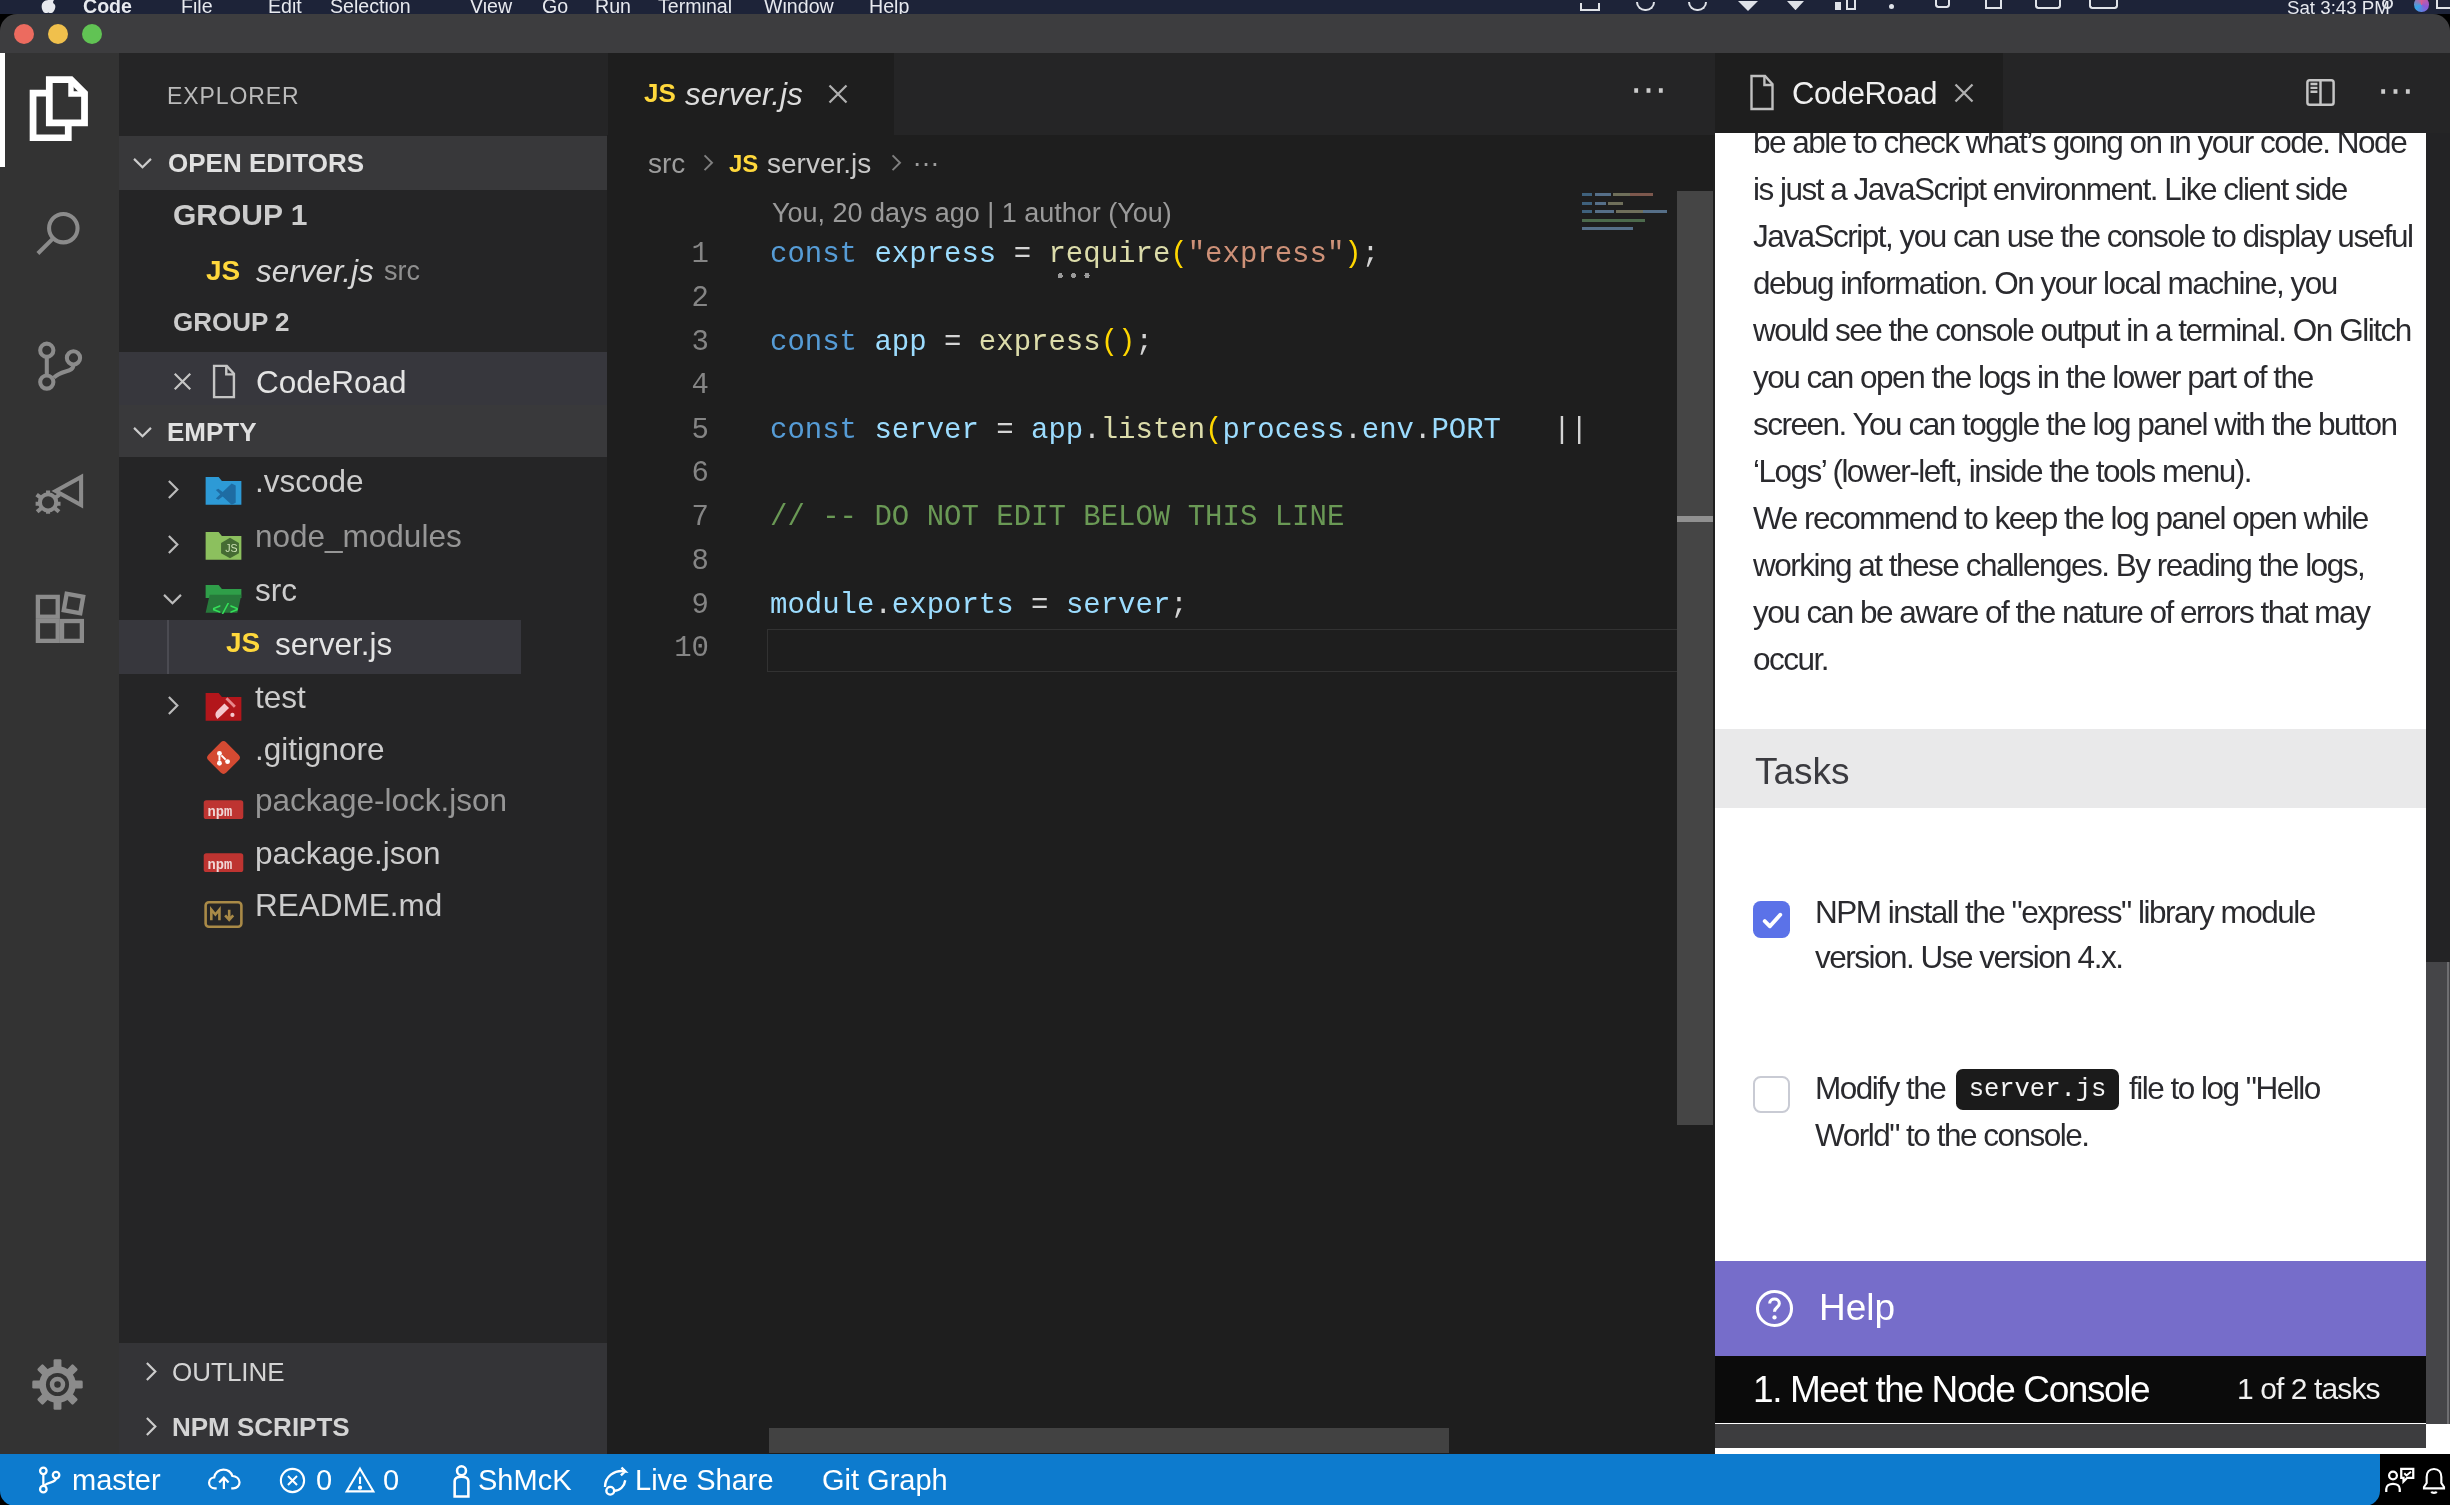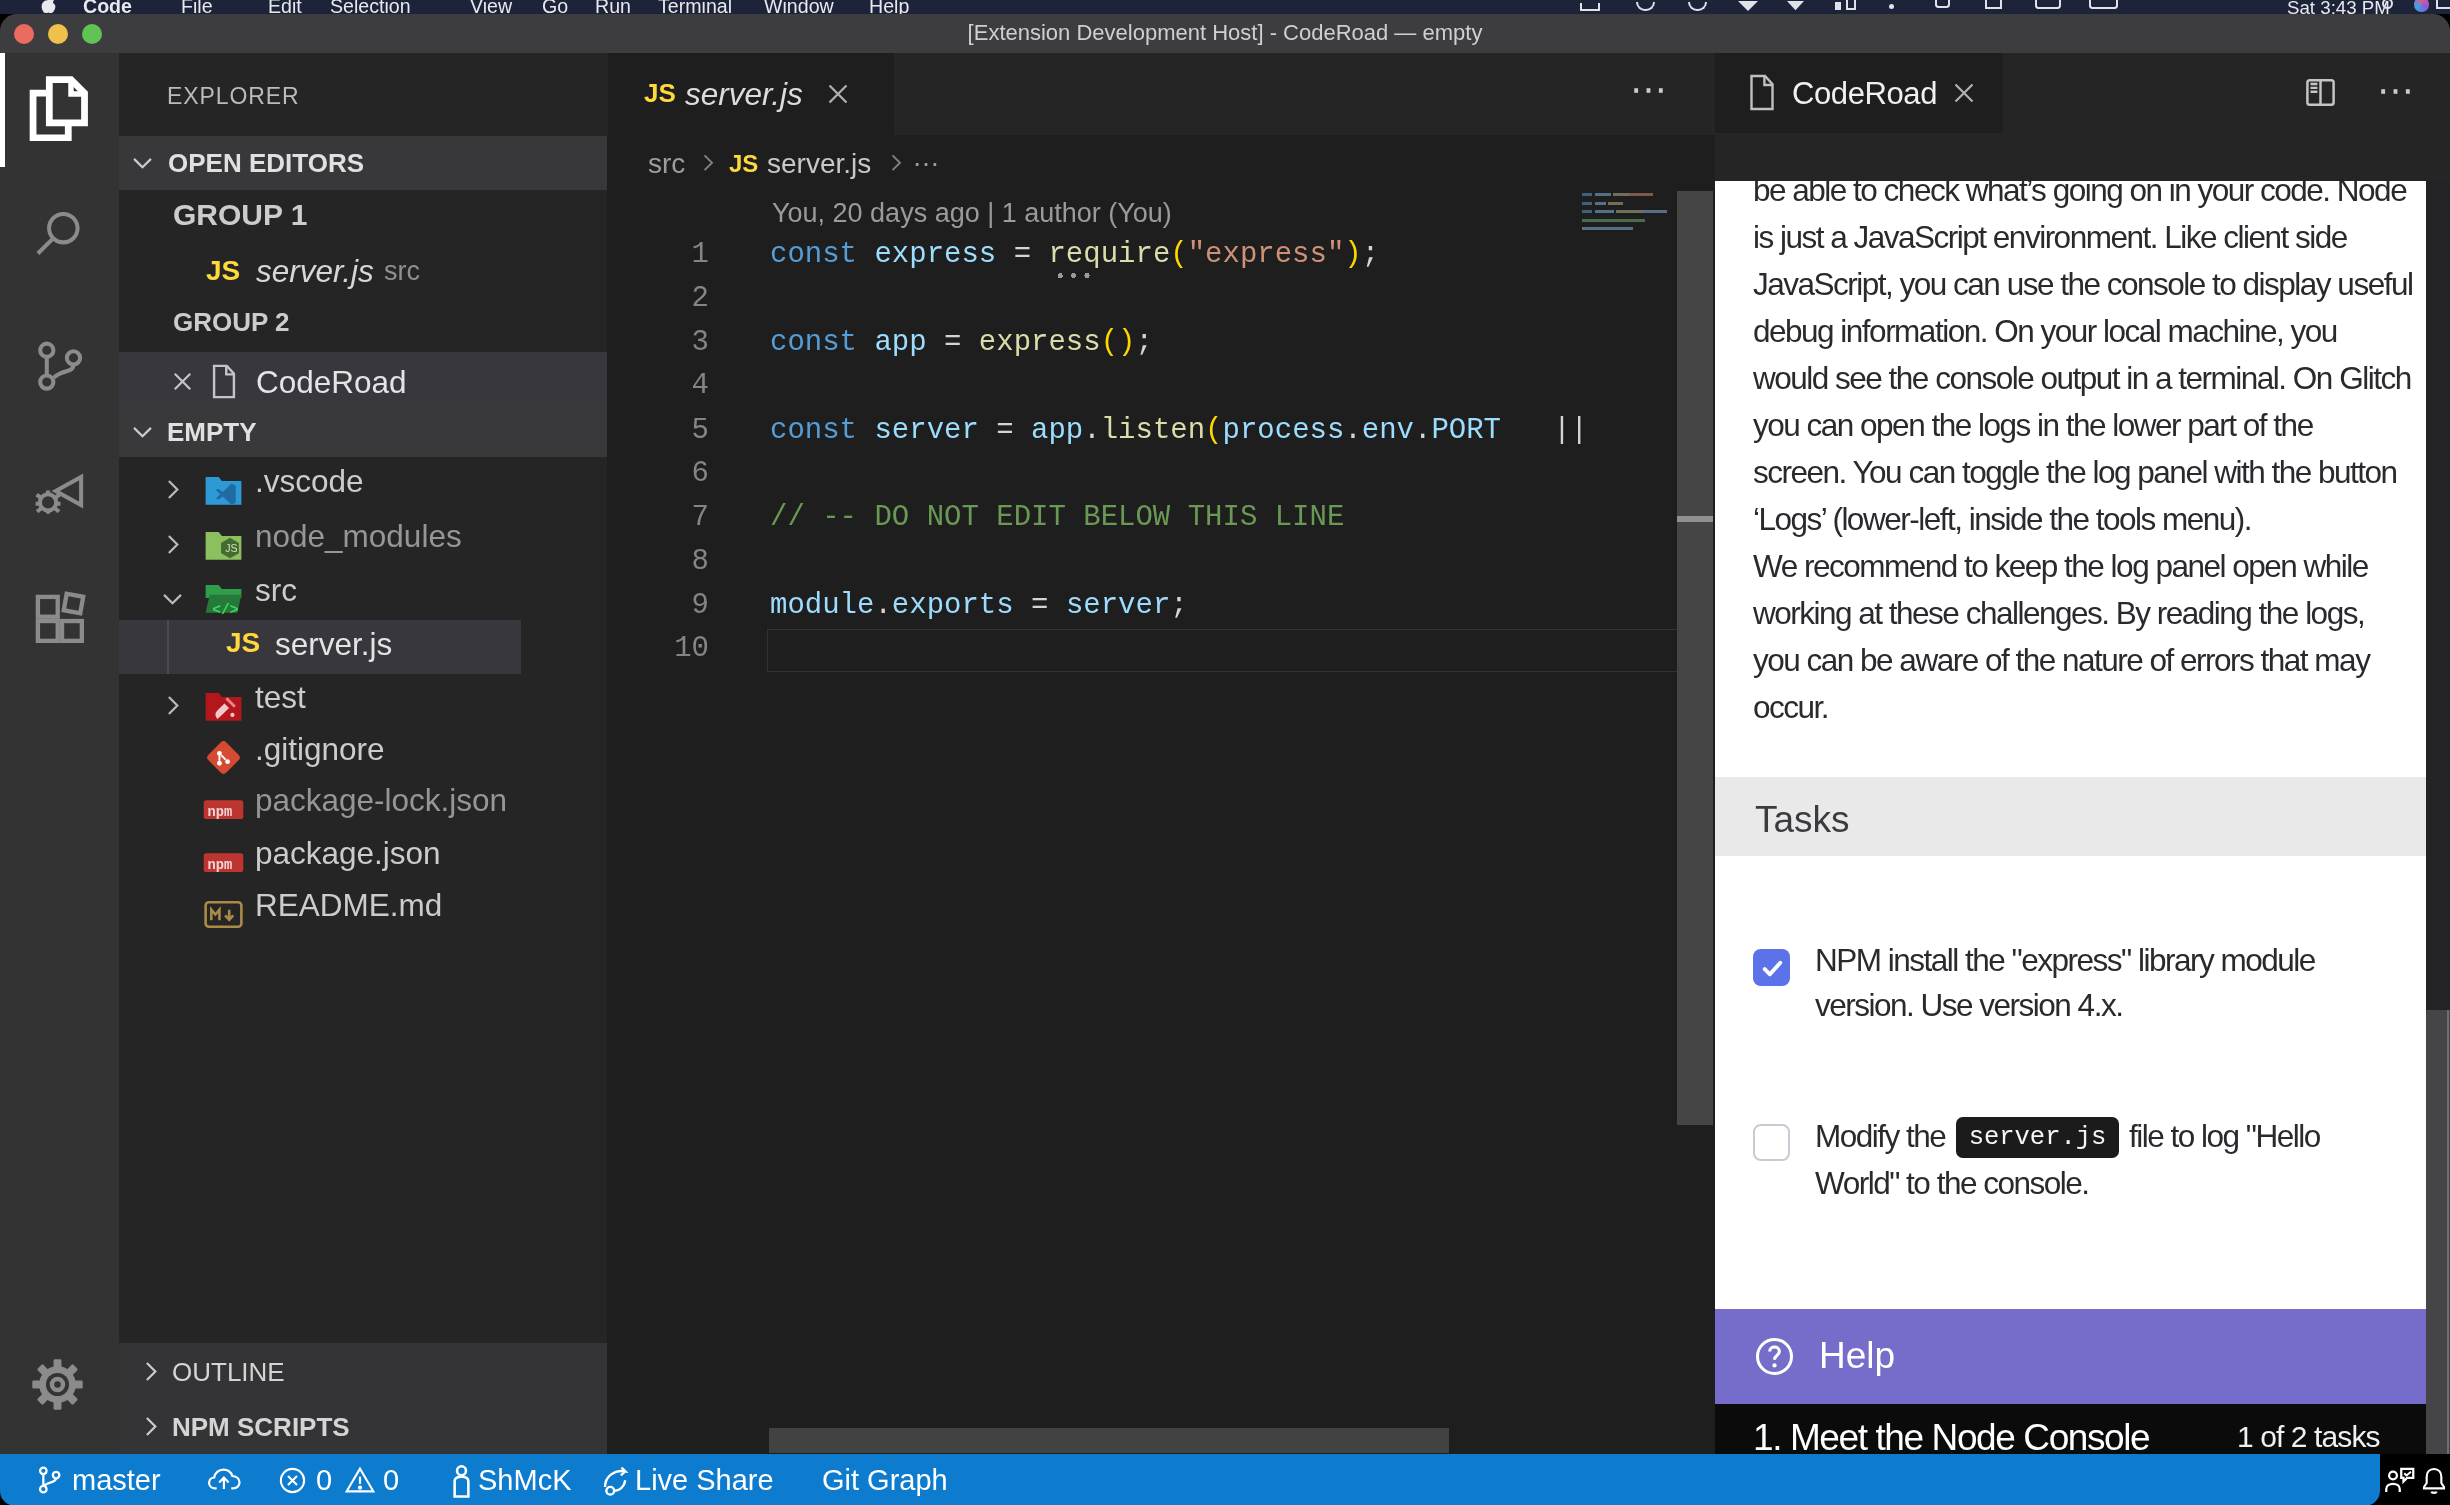--- a/index.html
+++ b/index.html
@@ -43,21 +43,20 @@
     <div class="abs" style="left:2287px;top:-3.4px;color:#e7e9ee;font-size:18.7px;">Sat 3:43 PM</div>
     <div class="abs" style="left:2382px;top:-1.7px;width:11px;height:11px;border-radius:50%;border:2.6px solid #dfe2e8;"></div>
     <div class="abs" style="left:2414px;top:-2.6px;width:14.5px;height:14.5px;border-radius:50%;background:conic-gradient(#d95a93,#8b5ad9,#35a6e8,#d95a93);"></div>
     <div class="abs" style="left:2436px;top:0;width:17px;height:9.4px;border:2.6px solid #dfe2e8;border-top:none;"></div>
   </div>
 
   <div class="abs" style="left:0;top:13.6px;width:2450px;height:39px;background:#3d3d3f;border-radius:17px 17px 0 0;">
     <div class="abs" style="left:13.6px;top:10.2px;width:20.4px;height:20.4px;border-radius:50%;background:#ec6b5f;"></div>
     <div class="abs" style="left:48px;top:10.2px;width:20.4px;height:20.4px;border-radius:50%;background:#f0c04c;"></div>
     <div class="abs" style="left:82px;top:10.2px;width:20.4px;height:20.4px;border-radius:50%;background:#61c354;"></div>
-    <div class="abs" style="left:0;top:6.8px;width:2450px;text-align:center;color:#cfcfcf;font-size:22px;">[Extension Development Host] - CodeRoad — empty</div>
   </div>
 
   <div class="abs" id="activitybar" style="left:0;top:53px;width:119px;height:1401px;background:#333333;">
     <div class="abs" style="left:0;top:0;width:5.1px;height:114px;background:#ffffff;"></div>
 
     <svg class="abs" style="left:29px;top:22px;" width="65" height="66" viewBox="0 0 24 24" fill="none" stroke="#ffffff" stroke-width="2.5">
       <path d="M7.5 1.5 H15.5 L20.5 6.5 V17.5 H7.5 Z"></path>
       <path d="M15.5 2 V6.8 H20.2" stroke-width="2"></path>
       <path d="M7.5 6.5 H1.5 V23 H14.5 V17.5"></path>
     </svg>
@@ -296,21 +295,21 @@
     <svg class="abs" style="left:232px;top:23px;" width="34" height="34" viewBox="0 0 24 24" fill="none" stroke="#b0b0b0" stroke-width="1.6">
         <path d="M6 6 L18 18 M18 6 L6 18"></path>
       </svg>
     <svg class="abs" style="left:587px;top:21px;" width="37" height="37" viewBox="0 0 24 24" fill="none" stroke="#c5c5c5" stroke-width="1.6">
         <rect x="3.5" y="4" width="17" height="16" rx="1.5"></rect>
         <path d="M12 4 V20"></path>
         <path d="M5.5 6.5 H10 M5.5 9 H10 M5.5 11.5 H10"></path>
       </svg>
     <div class="abs" style="left:662px;top:16px;font-size:37px;color:#cccccc;letter-spacing:3.4px;">⋯</div>
 
-    <div class="abs" style="left:0;top:80px;width:735px;height:1321px;background:#ffffff;overflow:hidden;margin-top:48px;">
+    <div class="abs" style="left:0;top:80px;width:735px;height:1321px;background:#ffffff;overflow:hidden;">
 
       <div class="abs" id="para" style="left:38px;top:-14.5px;width:681px;font-size:31.5px;color:#2a2a2e;line-height:47px;letter-spacing:-1.5px;">
         be able to check what’s going on in your code. Node<br>
         is just a JavaScript environment. Like client side<br>
         JavaScript, you can use the console to display useful<br>
         debug information. On your local machine, you<br>
         would see the console output in a terminal. On Glitch<br>
         you can open the logs in the lower part of the<br>
         screen. You can toggle the log panel with the button<br>
         ‘Logs’ (lower-left, inside the tools menu).<br>

